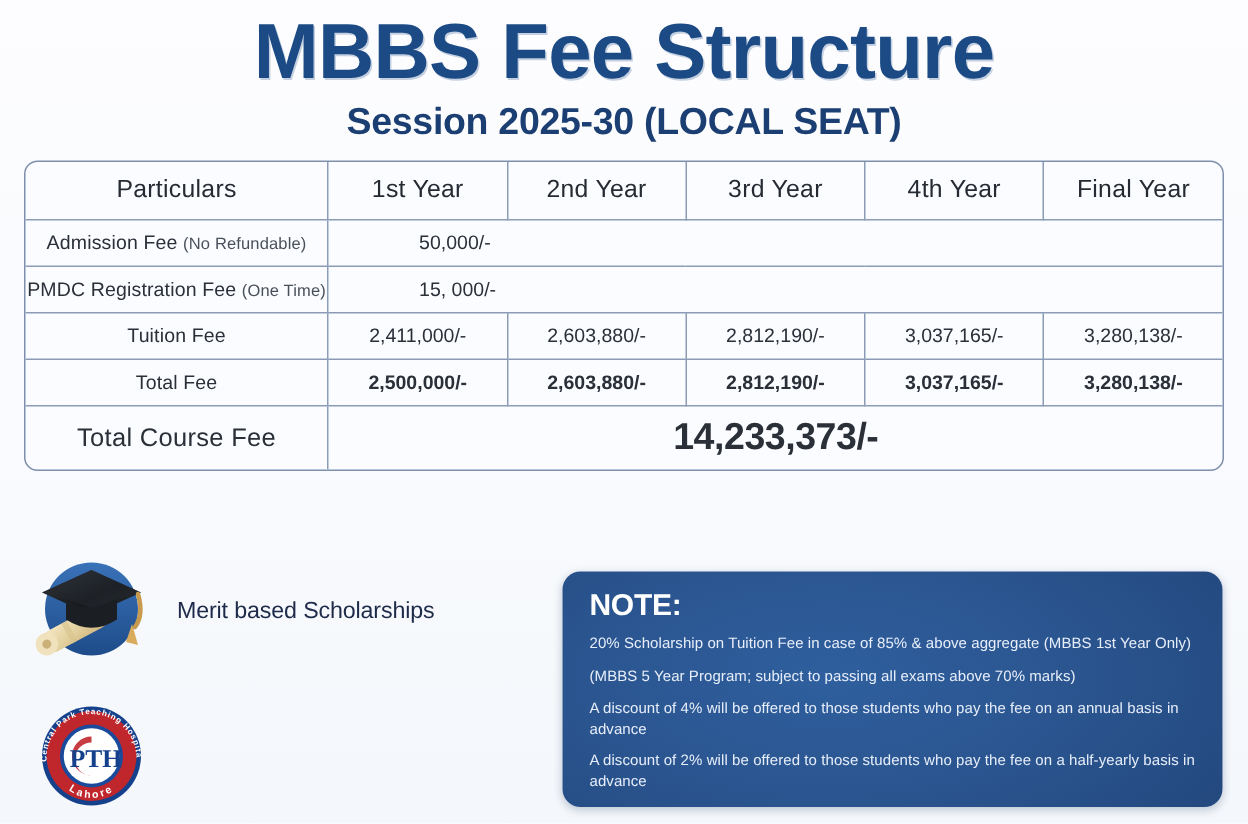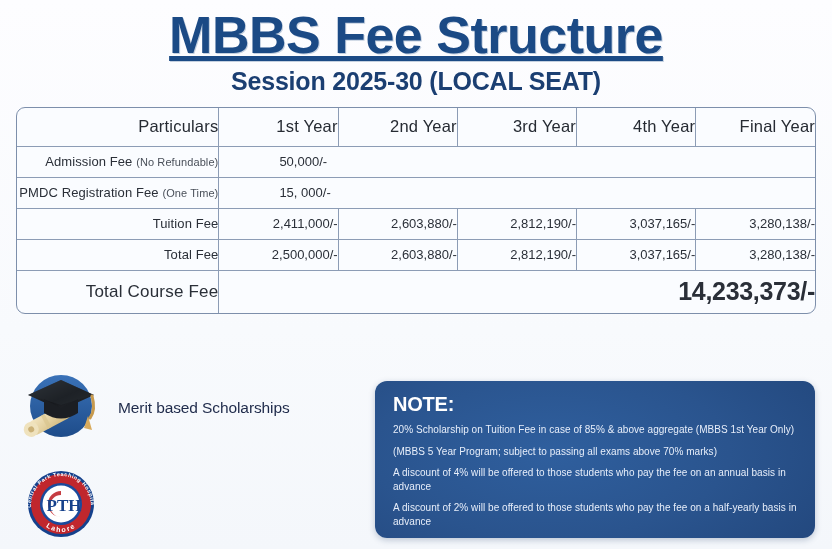--- a/index.html
+++ b/index.html
@@ -17,21 +17,20 @@
 
   
   .title-block { padding-top: 8px; text-align: center; }
   .main-title {
     font-size: 52px;
     font-weight: 800;
     color: #1b4a85;
     letter-spacing: -0.5px;
     line-height: 1.05;
     text-shadow: 1px 1px 0 rgba(27,74,133,0.25);
-    text-decoration: underline;
   }
   .sub-title {
     margin-top: 4px;
     font-size: 25px;
     font-weight: 700;
     color: #1b3f72;
     letter-spacing: -0.2px;
   }
 
   
@@ -40,34 +39,34 @@
     left: 16px; top: 107px;
     width: 800px;
     border: 1.6px solid #7d8fab;
     border-radius: 9px;
     background: #fafcff;
     overflow: hidden;
   }
   table { width: 100%; border-collapse: collapse; }
   td, th {
     border: 1px solid #8c9cb5;
-    text-align: right;
+    text-align: center;
     color: #2a2f38;
     font-weight: 400;
   }
   tr.head td {
     height: 38px;
     font-size: 16.5px;
     color: #262b33;
     letter-spacing: 0.2px;
   }
   tr.body td { height: 31px; font-size: 13px; }
   td.particular { font-size: 12.5px; letter-spacing: .1px; }
   td.particular .note-small { font-size: 11px; color: #4a505a; }
-  tr.bold td { font-weight: 400; }
+  tr.bold td { font-weight: 700; }
   tr.total td { height: 43px; }
   td.total-label { font-size: 17px; letter-spacing: .2px; }
   td.total-value { font-size: 25px; font-weight: 700; letter-spacing: -0.3px; }
   td.merged { font-size: 14px; text-align: left; padding-left: 60px; }
   .col-p { width: 25.3%; }
   .col-y { width: 14.94%; }
   
   table tr:first-child td { border-top: none; }
   table tr:last-child td { border-bottom: none; }
   table tr td:first-child { border-left: none; }

